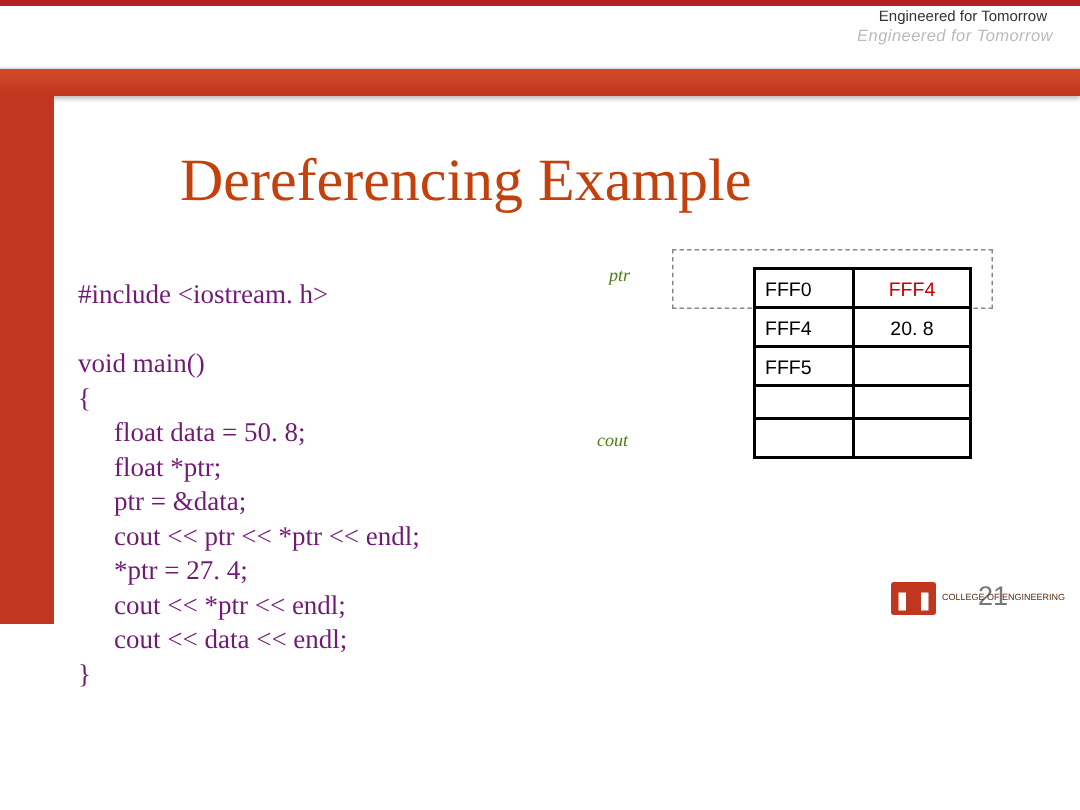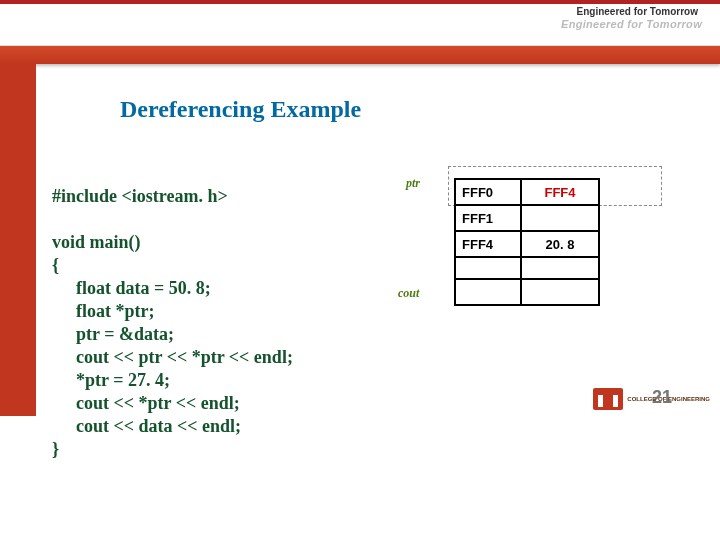--- a/index.html
+++ b/index.html
@@ -1,30 +1,30 @@
 <!DOCTYPE html>
 <html><head>
 <meta charset="utf-8">
 <style>
   * { margin: 0; padding: 0; box-sizing: border-box; }
   html, body { width: 720px; height: 540px; font-family: "Times New Roman", serif; background: #fff; overflow: hidden; }
-  .slide { position: relative; width: 720px; height: 416px; background: #fff; font-weight: bold; }
+  .slide { position: relative; width: 720px; height: 416px; background: #fff; }
   .topbar { position: absolute; top: 0; left: 0; right: 0; height: 4px; background: #b22222; }
   .logo-strip { position: absolute; top: 4px; left: 0; right: 0; height: 42px; background: #fff; border-bottom: 1px solid #e0e0e0; }
   .tagline-top { position: absolute; top: 2px; right: 22px; font-size: 10px; font-family: Arial, sans-serif; color: #333; }
   .tagline-faded { position: absolute; top: 14px; right: 18px; font-size: 11px; font-family: Arial, sans-serif; color: #bbb; font-style: italic; letter-spacing: 0.3px; }
   .band { position: absolute; top: 46px; left: 0; right: 0; height: 18px; background: linear-gradient(to bottom, #d24a2a, #c0361e); box-shadow: 0 2px 3px rgba(0,0,0,0.25); }
   .red-stripe { position: absolute; top: 64px; left: 0; width: 36px; bottom: 0; background: #c0361e; }
 
-  .title { position: absolute; top: 96px; left: 120px; font-size: 24px; color: #0369a1; }
-  .code { position: absolute; top: 162px; left: 52px; font-size: 18px; line-height: 1.28; color: #14532d; white-space: pre; }
+  .title { position: absolute; top: 96px; left: 120px; font-size: 40px; color: #c2410c; }
+  .code { position: absolute; top: 162px; left: 52px; font-size: 18px; line-height: 1.28; color: #701a75; white-space: pre; }
   .code .indent { padding-left: 24px; display: inline-block; }
 
   .mem { position: absolute; top: 178px; left: 454px; }
-  .mem table { border-collapse: collapse; }
+  .mem table { border-collapse: collapse; margin-left: 48px; }
   .mem td { border: 2px solid #000; height: 26px; font-family: Verdana, Arial, sans-serif; font-size: 13px; text-align: center; vertical-align: middle; }
   .mem td.addr { width: 66px; padding-left: 6px; text-align: left; }
   .mem td.val  { width: 78px; }
   .mem td.gap  { border-left: 2px solid #000; border-right: 2px solid #000; border-top: none; border-bottom: none; height: 22px; }
   .mem .red { color: #c00; }
 
   .lbl { position: absolute; font-style: italic; font-family: "Times New Roman", serif; font-size: 12px; color: #4d7c0f; }
   .lbl-ptr  { top: 176px; left: 406px; }
   .lbl-data { top: 286px; left: 398px; }
 
@@ -74,26 +74,26 @@
   <div class="dash-box dash1"></div>
 
   <div class="mem">
     <table>
       <tbody>
           <tr>
             <td class="addr">FFF0</td>
             <td class="val red">FFF4</td>
           </tr>
       <tr>
-            <td class="addr">FFF1</td>
-            <td class="val"></td>
+            <td class="addr">FFF4</td>
+            <td class="val">20. 8</td>
           </tr>
       <tr>
-            <td class="addr">FFF4</td>
-            <td class="val">20. 8</td>
+            <td class="addr">FFF5</td>
+            <td class="val"></td>
           </tr>
       <tr>
             <td class="gap"></td>
             <td class="gap"></td>
           </tr>
       <tr>
             <td class="addr"></td>
             <td class="val"></td>
           </tr>
     </tbody>

